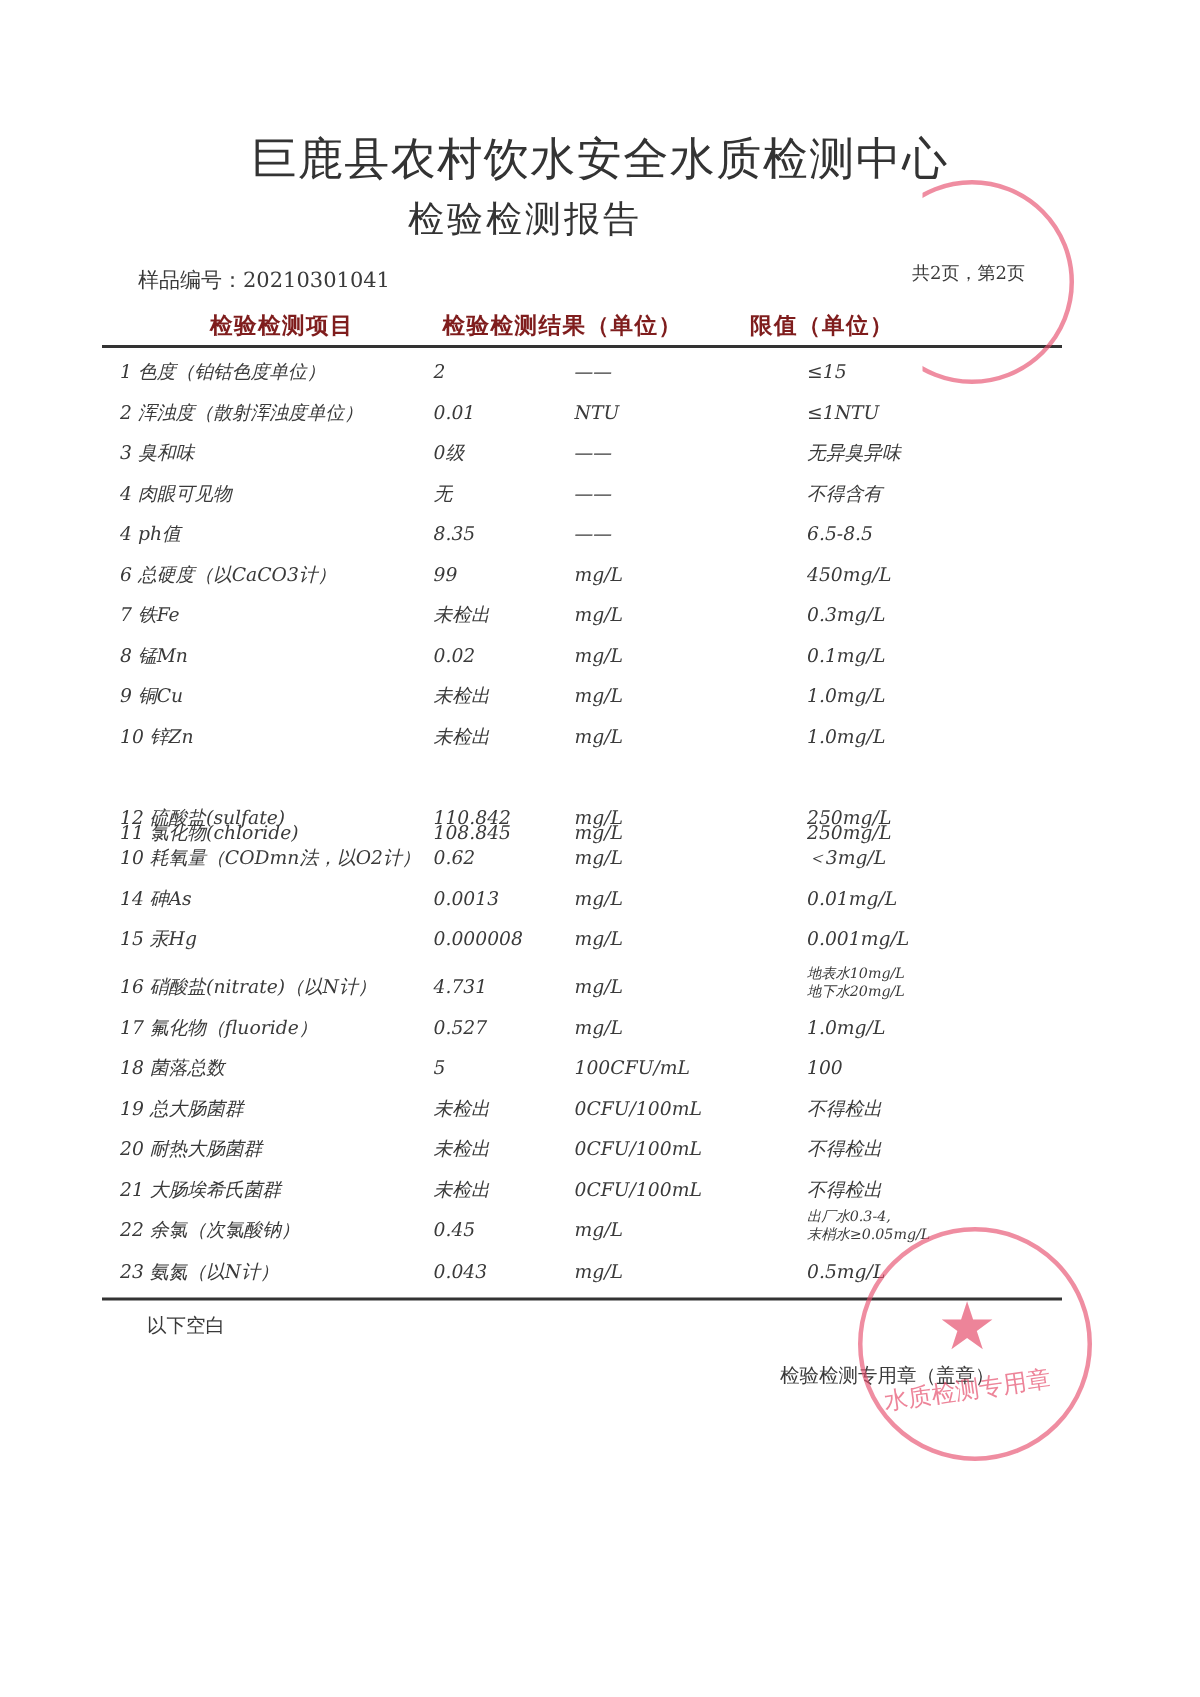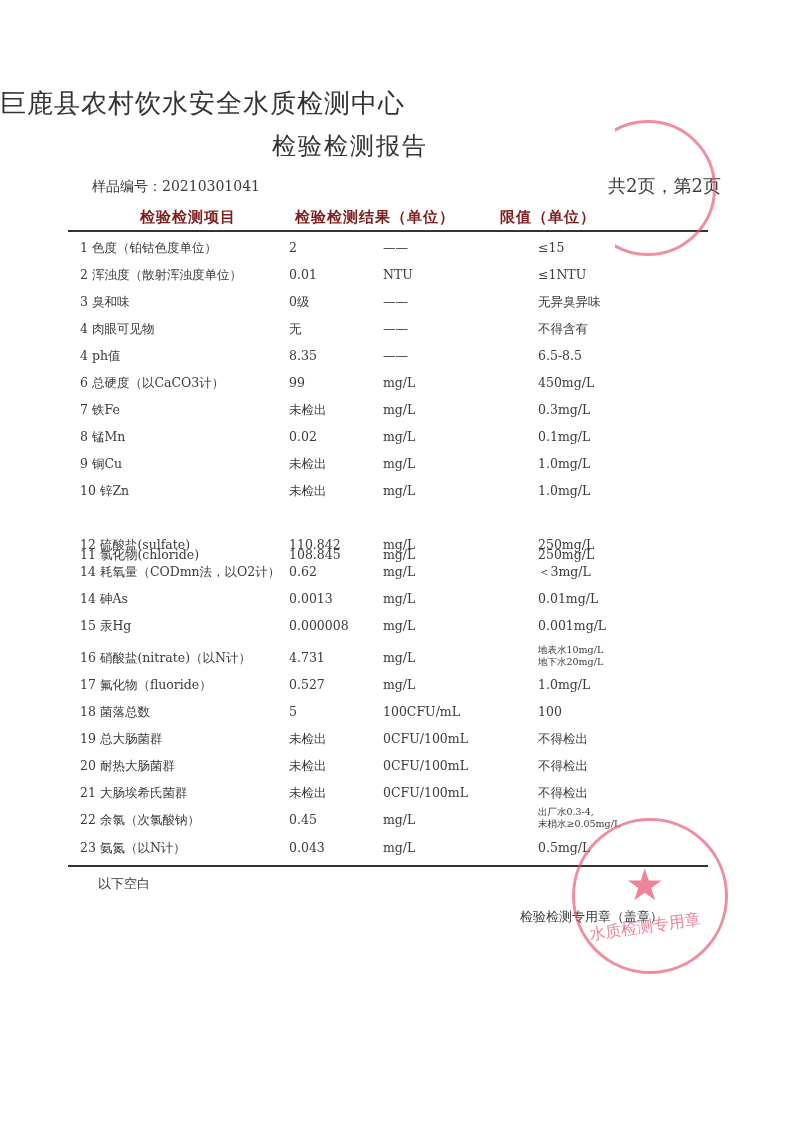--- a/index.html
+++ b/index.html
@@ -1,27 +1,27 @@
 <!DOCTYPE html>
 <html><head>
 <meta charset="utf-8">
 <style>
   html, body { margin:0; padding:0; background:#fff; }
   body { width:800px; height:1131px; position:relative; overflow:hidden;
          font-family:"DejaVu Serif", serif; color:#3a3a3a; }
-  .title1 { position:absolute; left:0; width:800px; top:86px; text-align:left;
-            font-family:Liberation Serif, serif; font-size:26px; letter-spacing:1px; color:#333; }
+  .title1 { position:absolute; left:0; width:800px; top:86px; text-align:center;
+            font-family:Liberation Serif, serif; font-size:30px; letter-spacing:1px; color:#333; }
   .title2 { position:absolute; left:0; width:700px; top:130px; text-align:center;
             font-family:"DejaVu Sans", sans-serif; font-size:24px; letter-spacing:2px; color:#333; }
   .sample { position:absolute; left:92px; top:178px; font-size:14px; }
-  .pageinfo { position:absolute; left:608px; top:174px; font-size:18px; }
+  .pageinfo { position:absolute; left:608px; top:174px; font-size:12px; }
   .hdr { position:absolute; top:208px; font-family:"DejaVu Sans", sans-serif; font-weight:bold;
          font-size:15px; letter-spacing:1px; color:#7f1d1d; }
   .rule { position:absolute; left:68px; width:640px; height:2px; background:#333; }
-  .row { position:absolute; left:0; width:764px; height:27px; font-size:12.5px; }
+  .row { position:absolute; left:0; width:764px; height:27px; font-size:12.5px;font-style:italic; }
   .row span { position:absolute; top:0; white-space:nowrap; }
   .c1 { left:80px; } .c2 { left:289px; } .c3 { left:383px; } .c4 { left:538px; }
   .small { font-size:9.5px; line-height:12px; top:-6px !important; }
   .foot-left { position:absolute; left:98px; top:875px; font-size:13px; }
   .foot-right { position:absolute; left:520px; top:870px; font-size:13px;margin-top:38px; }
   .stamp { position:absolute; border:3px solid rgba(230,80,110,0.65); border-radius:50%; }
   .stamp-text { position:absolute; color:rgba(230,80,110,0.7); font-family:"DejaVu Sans", sans-serif; }
 </style>
 </head>
 <body>
@@ -106,21 +106,21 @@
       <span class="c3">mg/L</span>
       <span class="c4">250mg/L</span>
     </div>
     <div class="row" style="top: 537px;">
       <span class="c1">12 硫酸盐(sulfate)</span>
       <span class="c2">110.842</span>
       <span class="c3">mg/L</span>
       <span class="c4">250mg/L</span>
     </div>
     <div class="row" style="top: 564px;">
-      <span class="c1">14 耗氧量（CODmn法，以O2计）</span>
+      <span class="c1">10 耗氧量（CODmn法，以O2计）</span>
       <span class="c2">0.62</span>
       <span class="c3">mg/L</span>
       <span class="c4">＜3mg/L</span>
     </div>
     <div class="row" style="top: 591px;">
       <span class="c1">14 砷As</span>
       <span class="c2">0.0013</span>
       <span class="c3">mg/L</span>
       <span class="c4">0.01mg/L</span>
     </div>

